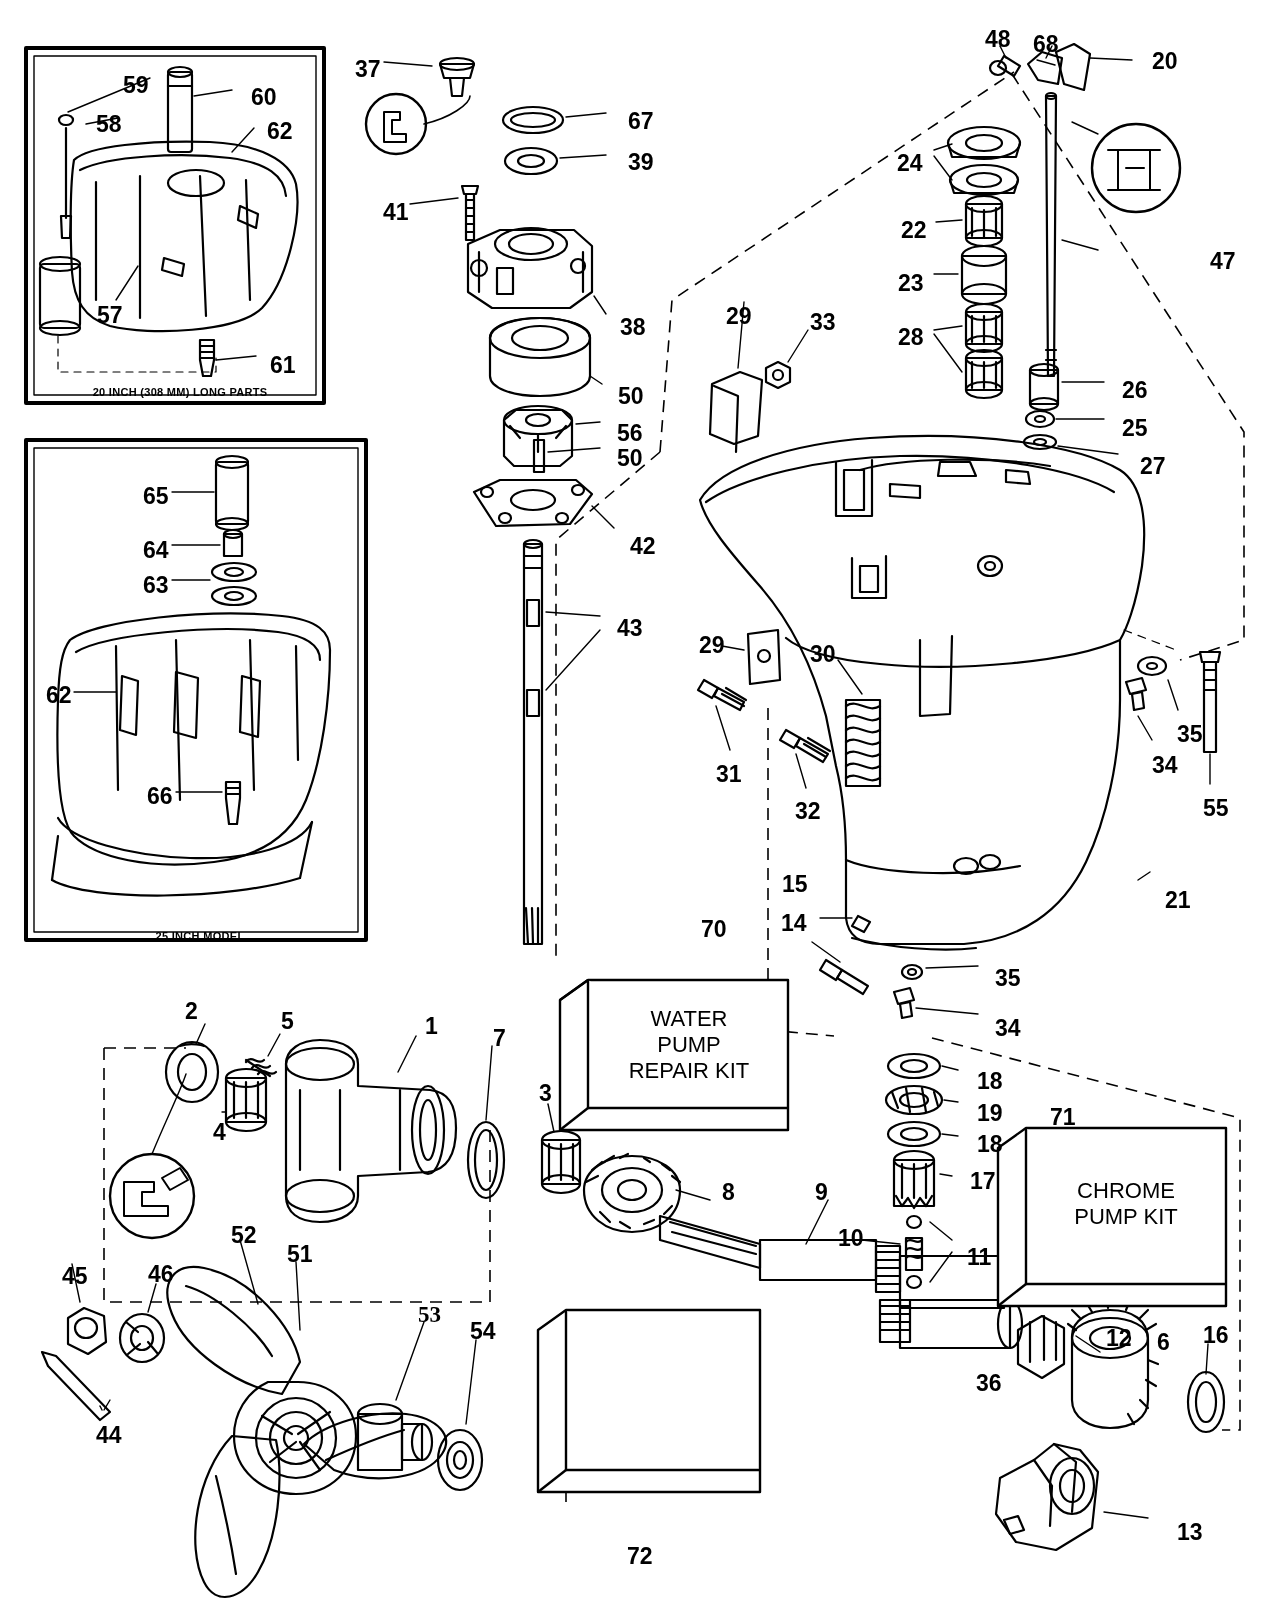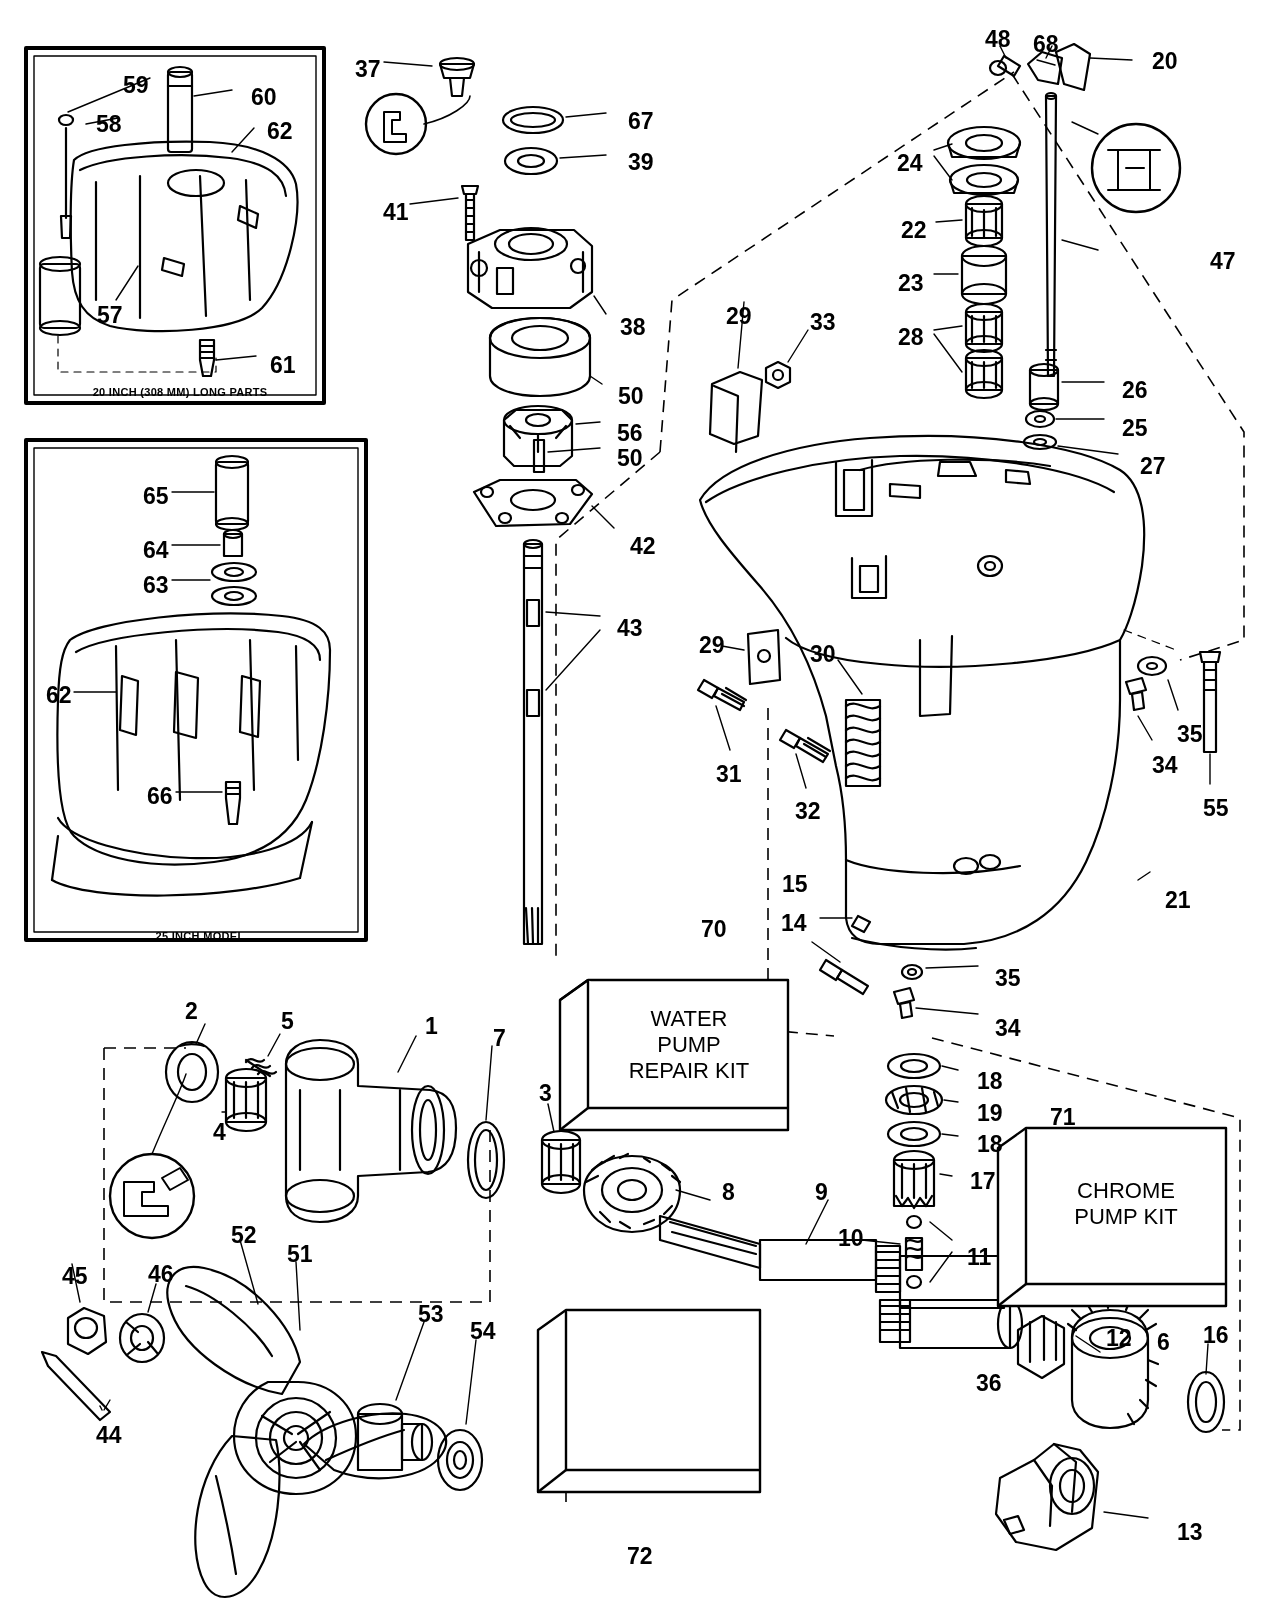--- a/index.html
+++ b/index.html
@@ -556,21 +556,21 @@
       <div class="callout" style="left: 970px; top: 1170px;">17</div>
       <div class="callout" style="left: 1050px; top: 1106px;">71</div>
       <div class="callout" style="left: 722px; top: 1181px;">8</div>
       <div class="callout" style="left: 815px; top: 1181px;">9</div>
       <div class="callout" style="left: 838px; top: 1227px;">10</div>
       <div class="callout" style="left: 967px; top: 1246px;">11</div>
       <div class="callout" style="left: 62px; top: 1242px; margin-top: 23px;">45</div>
       <div class="callout" style="left: 148px; top: 1263px;">46</div>
       <div class="callout" style="left: 231px; top: 1224px;">52</div>
       <div class="callout" style="left: 287px; top: 1243px;">51</div>
-      <div class="callout" style="left: 418px; top: 1303px;">53</div>
+      <div class="callout" style="left: 418px; top: 1303px; font-family: Liberation Serif, serif;">53</div>
       <div class="callout" style="left: 470px; top: 1320px;">54</div>
       <div class="callout" style="left: 96px; top: 1424px;">44</div>
       <div class="callout" style="left: 976px; top: 1372px;">36</div>
       <div class="callout" style="left: 1106px; top: 1327px;">12</div>
       <div class="callout" style="left: 1157px; top: 1331px;">6</div>
       <div class="callout" style="left: 1203px; top: 1324px;">16</div>
       <div class="callout" style="left: 1177px; top: 1521px;">13</div>
       <div class="callout" style="left: 627px; top: 1545px;">72</div>
     </div>
 

